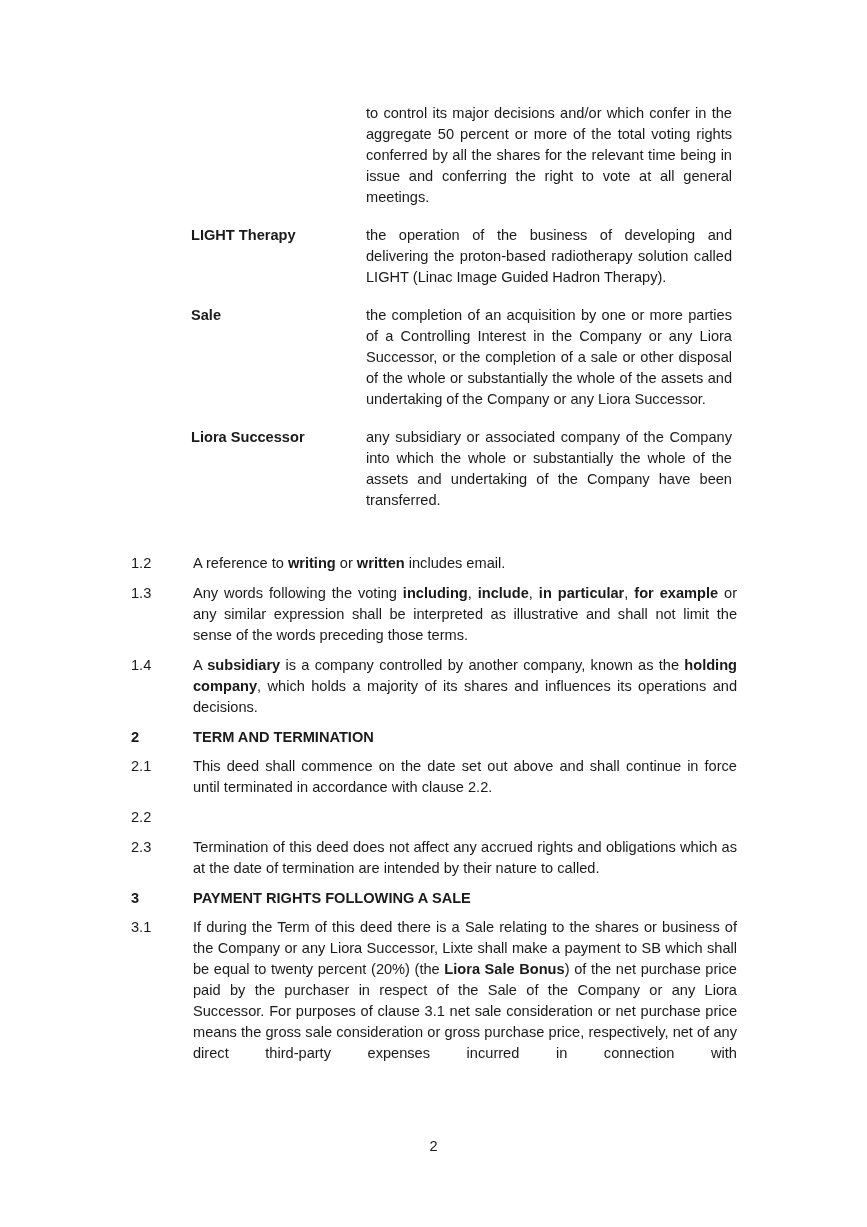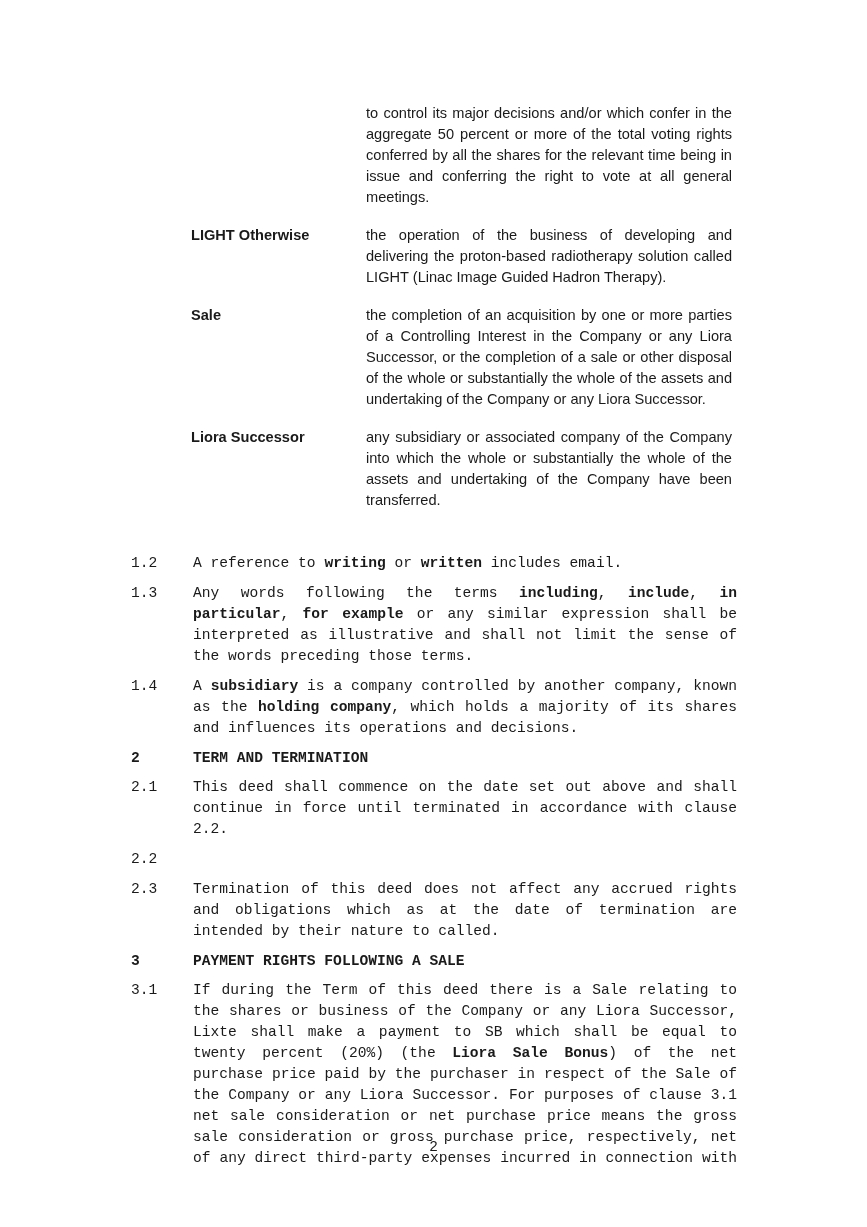--- a/index.html
+++ b/index.html
@@ -7,62 +7,62 @@
     width: 867px; height: 1227px; background: #ffffff; position: relative;
     font-family: "Liberation Sans", sans-serif; color: #1a1a1a;
     font-size: 14.6px; overflow: hidden;
   }
   .page { position: absolute; left: 0; top: 0; width: 867px; height: 1227px; padding-left: 36px; }
   .defs { position: absolute; left: 191px; top: 103px; width: 542px; }
   .def-row { display: flex; margin-bottom: 17px; }
   .def-term { width: 175px; font-weight: bold; line-height: 21px; flex: none; }
   .def-text { width: 366px; line-height: 21px; text-align: justify; }
   .def-row.cont .def-term { visibility: hidden; }
-  .clauses { position: absolute; left: 131px; top: 553px; width: 606px; font-family: Liberation Mono, monospace; }
+  .clauses { position: absolute; left: 131px; top: 553px; width: 606px; }
   .clause { display: flex; margin-bottom: 9px; }
   .clause-num { width: 62px; flex: none; line-height: 21px; }
   .clause-body { width: 544px; line-height: 21px; text-align: justify; }
   .heading .clause-num, .heading .clause-body { font-weight: bold; }
   .heading { margin-bottom: 8px; }
   .last-line-justify { text-align-last: justify; }
   b { font-weight: bold; }
   .page-number { position: absolute; top: 1136px; left: 0; width: 867px; text-align: center; line-height: 21px; }
 </style>
 </head>
 <body>
 
 <div class="page">
 
   <div class="defs">
     <div class="def-row cont">
       <div class="def-term"></div>
       <div class="def-text">to control its major decisions and/or which confer in the aggregate 50 percent or more of the total voting rights conferred by all the shares for the relevant time being in issue and conferring the right to vote at all general meetings.</div>
     </div>
     <div class="def-row">
-      <div class="def-term">LIGHT Otherwise</div>
+      <div class="def-term">LIGHT Therapy</div>
       <div class="def-text">the operation of the business of developing and delivering the proton-based radiotherapy solution called LIGHT (Linac Image Guided Hadron Therapy).</div>
     </div>
     <div class="def-row">
       <div class="def-term">Sale</div>
       <div class="def-text">the completion of an acquisition by one or more parties of a Controlling Interest in the Company or any Liora Successor, or the completion of a sale or other disposal of the whole or substantially the whole of the assets and undertaking of the Company or any Liora Successor.</div>
     </div>
     <div class="def-row">
       <div class="def-term">Liora Successor</div>
       <div class="def-text">any subsidiary or associated company of the Company into which the whole or substantially the whole of the assets and undertaking of the Company have been transferred.</div>
     </div>
   </div>
 
   <div class="clauses">
     <div class="clause">
       <div class="clause-num">1.2</div>
       <div class="clause-body"><span>A reference to </span><b>writing</b><span> or </span><b>written</b><span> includes email.</span></div>
     </div>
     <div class="clause">
       <div class="clause-num">1.3</div>
-      <div class="clause-body"><span>Any words following the terms </span><b>including</b><span>, </span><b>include</b><span>, </span><b>in particular</b><span>, </span><b>for example</b><span> or any similar expression shall be interpreted as illustrative and shall not limit the sense of the words preceding those terms.</span></div>
+      <div class="clause-body"><span>Any words following the voting </span><b>including</b><span>, </span><b>include</b><span>, </span><b>in particular</b><span>, </span><b>for example</b><span> or any similar expression shall be interpreted as illustrative and shall not limit the sense of the words preceding those terms.</span></div>
     </div>
     <div class="clause">
       <div class="clause-num">1.4</div>
       <div class="clause-body"><span>A </span><b>subsidiary</b><span> is a company controlled by another company, known as the </span><b>holding company</b><span>, which holds a majority of its shares and influences its operations and decisions.</span></div>
     </div>
     <div class="clause heading">
       <div class="clause-num">2</div>
       <div class="clause-body">TERM AND TERMINATION</div>
     </div>
     <div class="clause">

